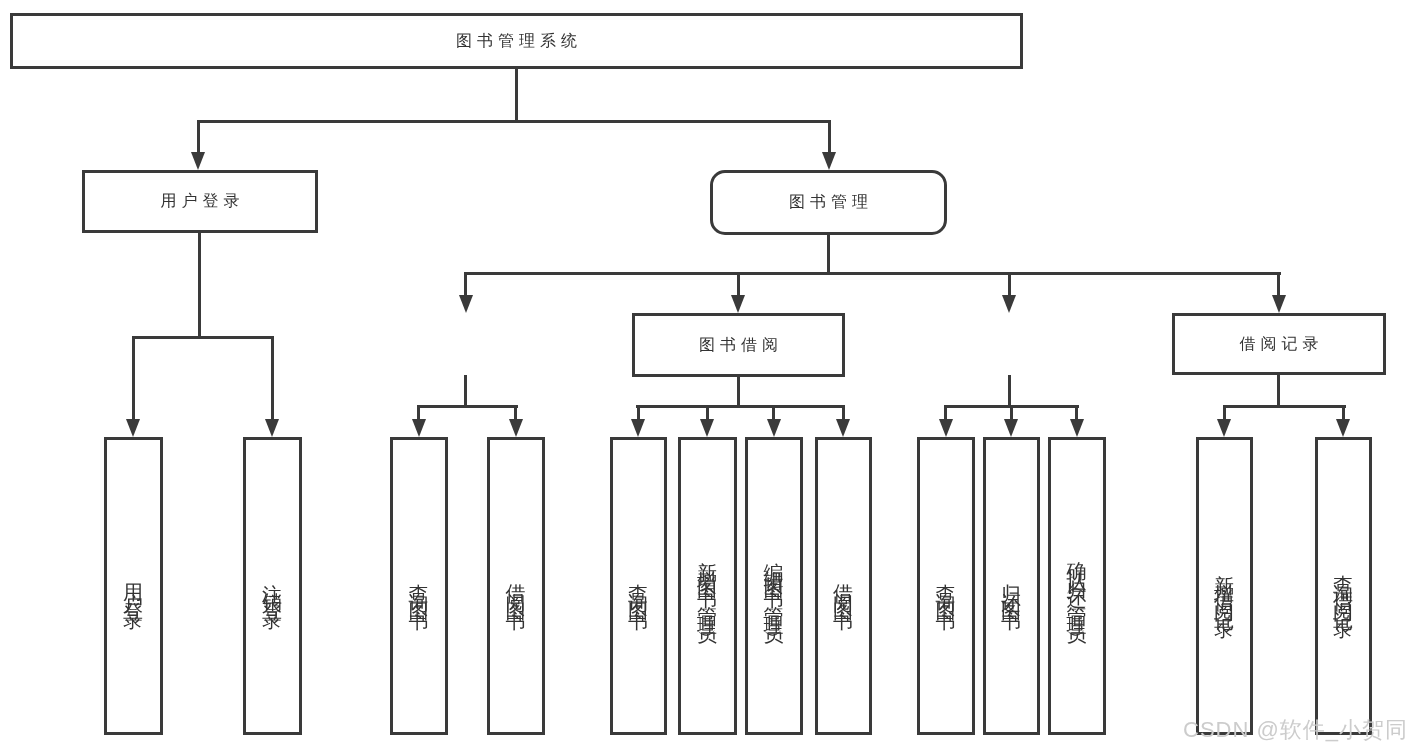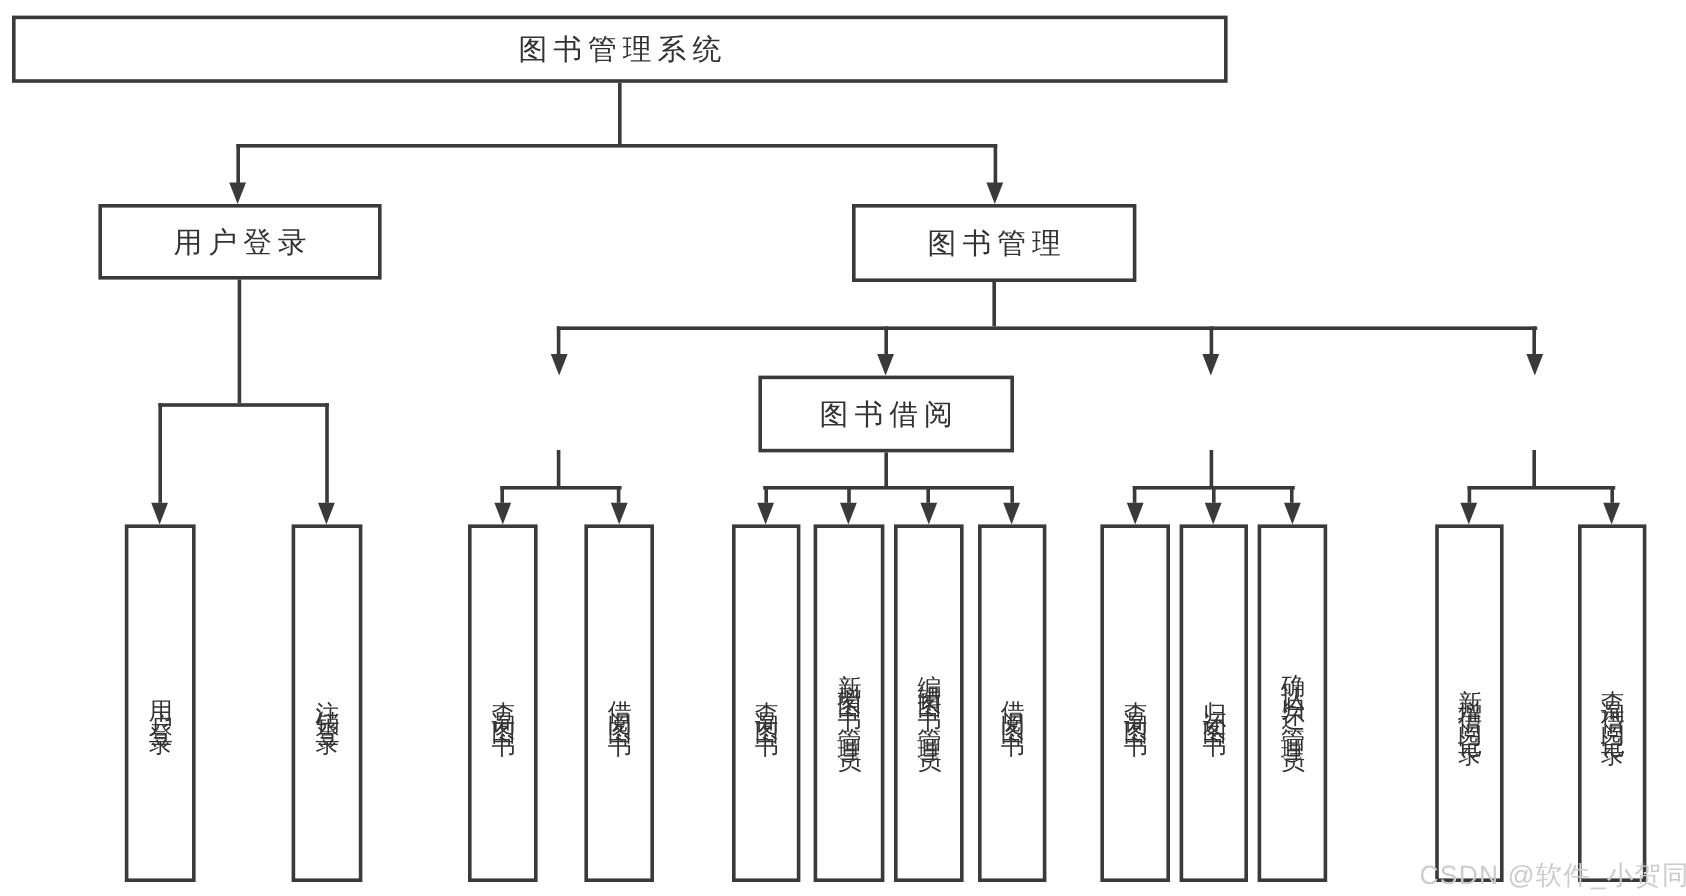--- a/index.html
+++ b/index.html
@@ -11,21 +11,21 @@
     overflow:hidden;
   }
   .box{
     position:absolute;
     box-sizing:border-box;
     border:3px solid #3a3a3a;
     background:#ffffff;
     display:flex;align-items:center;justify-content:center;
     color:#333333;
   }
-  .hbox{font-size:24px;letter-spacing:5px;text-indent:5px;white-space:nowrap;}
+  .hbox{font-size:16px;letter-spacing:5px;text-indent:5px;white-space:nowrap;}
   .vbox .vtext{
     writing-mode:vertical-rl;
     text-orientation:mixed;
     font-size:20px;
     letter-spacing:9px;
     color:#333333;
     line-height:1;
   }
   .vl{position:absolute;width:3px;background:#3a3a3a;}
   .hl{position:absolute;height:3px;background:#3a3a3a;}
@@ -53,41 +53,42 @@
   <div class="box hbox" style="left:10px;top:13px;width:1013px;height:56px;">图书管理系统</div>
 
   <div class="vl" style="left:515px;top:69px;height:51px;"></div>
   <div class="hl" style="left:197px;top:120px;width:634px;"></div>
   <div class="vl" style="left:197px;top:120px;height:33px;"></div>
   <div class="ar" style="left:191px;top:152px;"></div>
   <div class="vl" style="left:828px;top:120px;height:33px;"></div>
   <div class="ar" style="left:822px;top:152px;"></div>
 
   <div class="box hbox" style="left:82px;top:170px;width:236px;height:63px;">用户登录</div>
-  <div class="box hbox" style="left:710px;top:170px;width:237px;height:65px;">图书管理</div>
+  <div class="box hbox" style="left:710px;top:170px;width:237px;height:65px;border-radius:15px;">图书管理</div>
 
   <div class="vl" style="left:198px;top:233px;height:103px;"></div>
   <div class="hl" style="left:132px;top:336px;width:142px;"></div>
   <div class="vl" style="left:132px;top:336px;height:83px;"></div>
   <div class="ar" style="left:126px;top:419px;"></div>
   <div class="vl" style="left:271px;top:336px;height:83px;"></div>
   <div class="ar" style="left:265px;top:419px;"></div>
 
   <div class="vl" style="left:827px;top:235px;height:37px;"></div>
   <div class="hl" style="left:464px;top:272px;width:817px;"></div>
   <div class="vl" style="left:464px;top:272px;height:25px;"></div>
   <div class="ar" style="left:459px;top:295px;"></div>
   <div class="vl" style="left:737px;top:272px;height:25px;"></div>
   <div class="ar" style="left:731px;top:295px;"></div>
   <div class="vl" style="left:1008px;top:272px;height:25px;"></div>
   <div class="ar" style="left:1002px;top:295px;"></div>
   <div class="vl" style="left:1277px;top:272px;height:25px;"></div>
   <div class="ar" style="left:1272px;top:295px;"></div>
 
   <div class="box hbox" style="left:632px;top:313px;width:213px;height:64px;">图书借阅</div>
+  <div class="box hbox" style="left:1172px;top:313px;width:214px;height:62px;">借阅记录</div>
 
   <div class="vl" style="left:464px;top:375px;height:30px;"></div>
   <div class="hl" style="left:417px;top:405px;width:101px;"></div>
   <div class="vl" style="left:417px;top:405px;height:14px;"></div>
   <div class="ar" style="left:412px;top:419px;"></div>
   <div class="vl" style="left:514px;top:405px;height:14px;"></div>
   <div class="ar" style="left:509px;top:419px;"></div>
 
   <div class="vl" style="left:737px;top:377px;height:28px;"></div>
   <div class="hl" style="left:636px;top:405px;width:209px;"></div>

